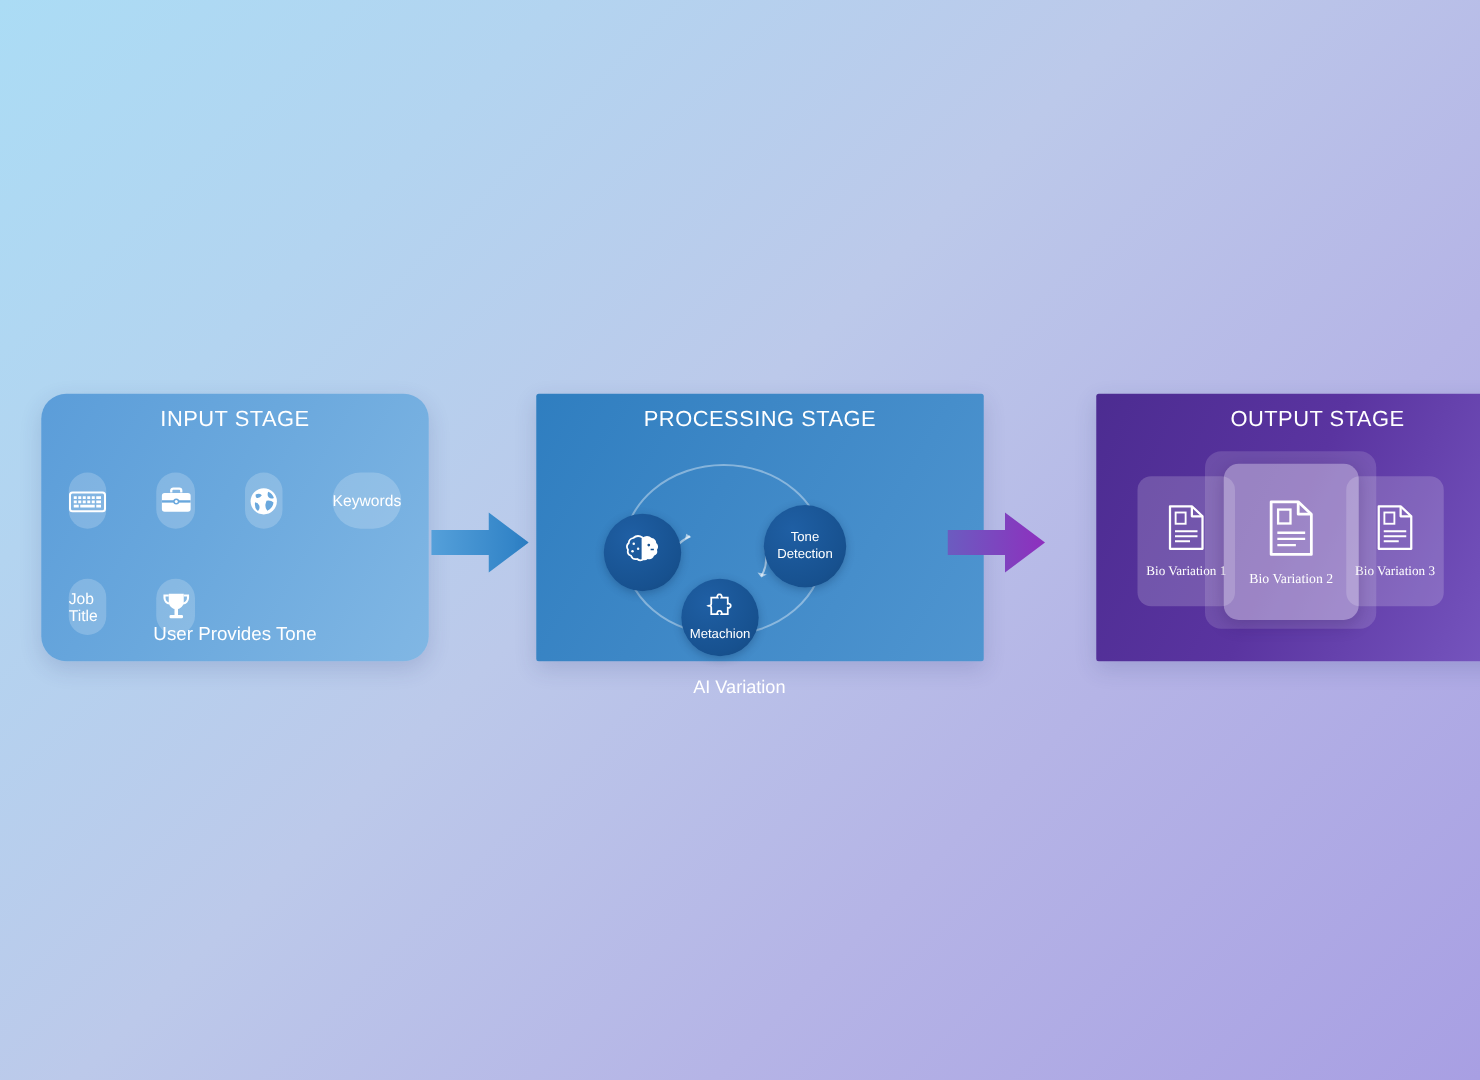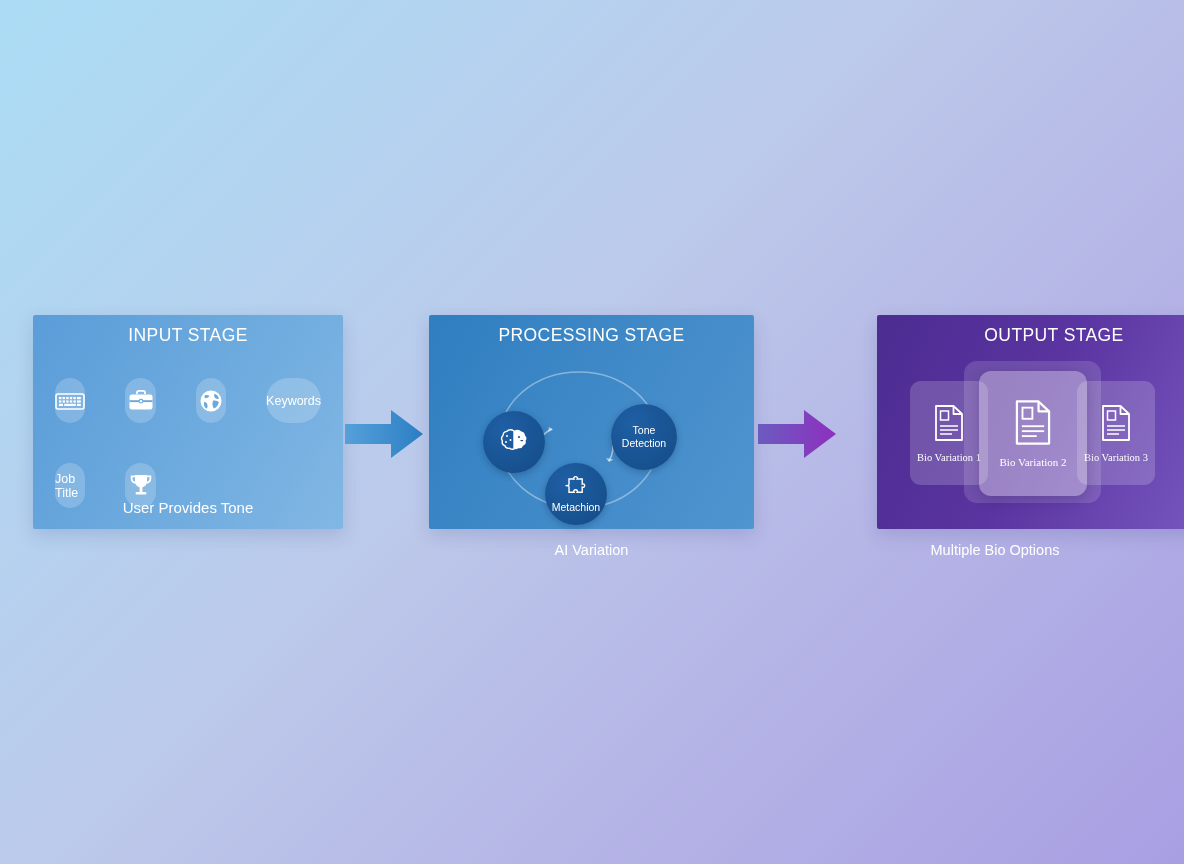--- a/index.html
+++ b/index.html
@@ -42,20 +42,21 @@
     color: #ffffff;
     font-size: 17.5px;
     letter-spacing: 0.4px;
     font-weight: 400;
   }
 
   
   #input-stage {
     left: 33px;
     background: linear-gradient(120deg, #5b9dd9 0%, #6aa8dd 45%, #81b7e4 100%);
+    border-radius: 20px;
   }
   #input-pills {
     position: absolute;
     left: 22px;
     top: 63px;
     width: 266px;
     display: grid;
     grid-template-columns: repeat(4, 1fr);
     grid-gap: 8px 8px;
     gap: 40px;
@@ -77,21 +78,21 @@
     bottom: 13px;
     width: 100%;
     text-align: center;
     color: #ffffff;
     font-size: 15px;
   }
 
   
   #processing-stage {
     left: 429px;
-    width: 325px;
+    width: 358px;
     background: linear-gradient(120deg, #2f7ec0 0%, #3d87c6 40%, #4f95d0 100%);
   }
   #cycle {
     position: absolute;
     left: 40px;
     top: 40px;
     width: 250px;
     height: 170px;
   }
   .node {
@@ -377,15 +378,14 @@
               <line x1="7" y1="30" x2="19" y2="30"></line>
             </g>
           </svg>
         </span>
         <span class="card-label">Bio Variation 2</span>
       </div>
     </div>
   </div>
 
   <div id="processing-caption">AI Variation</div>
-  <div id="output-caption">Multiple Bio Options</div>
 
 </div>
 
 </body></html>

